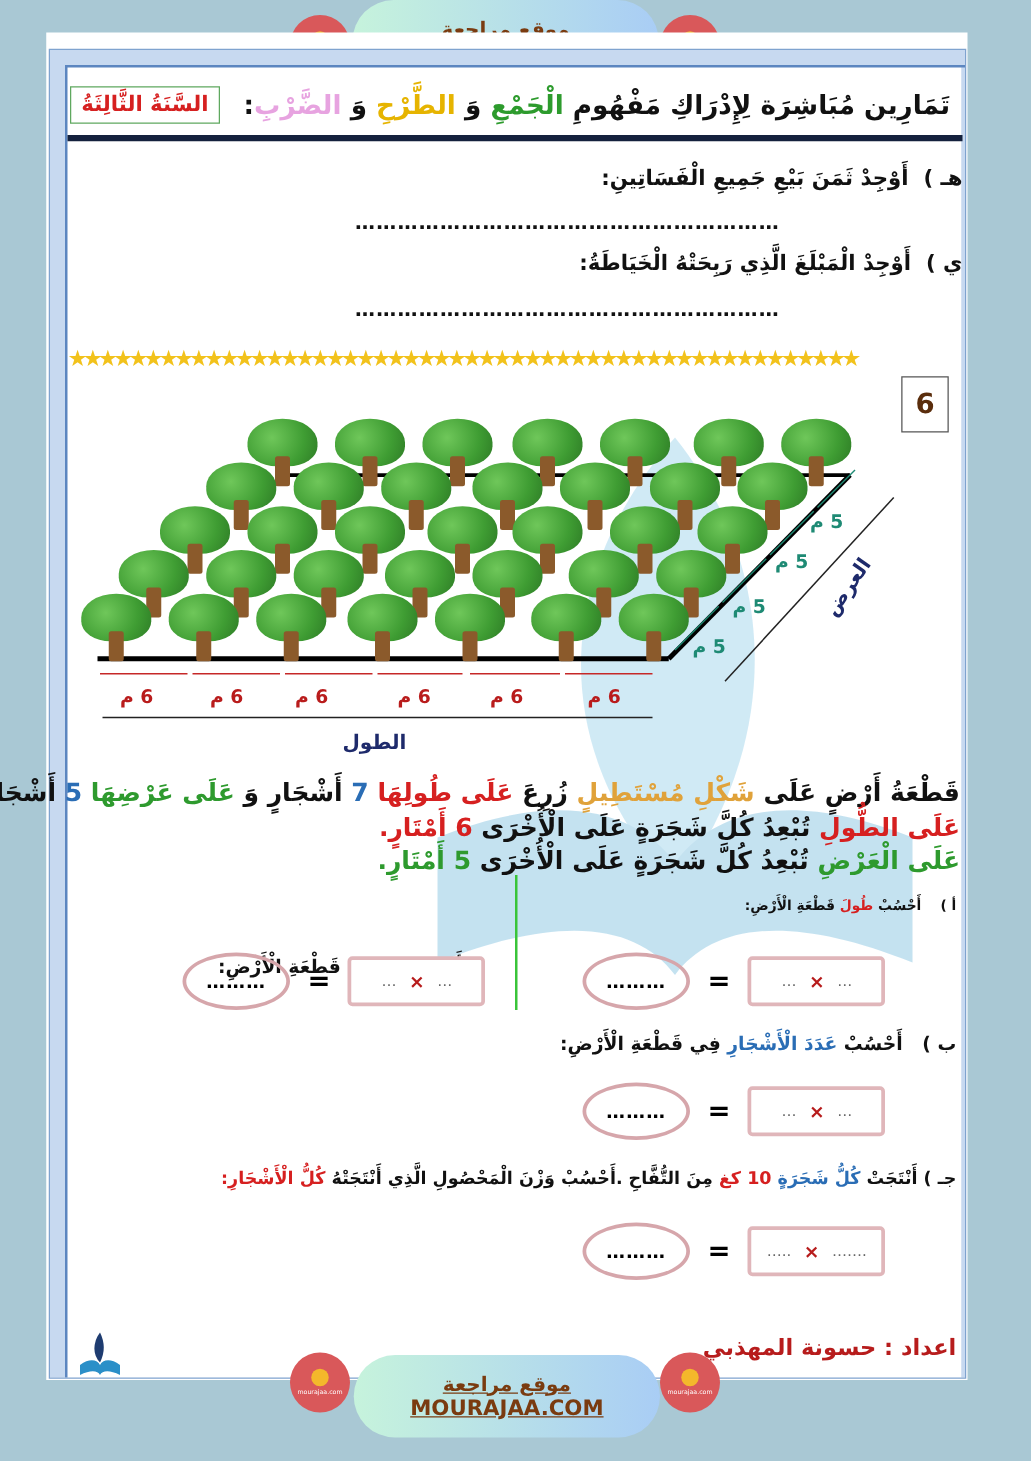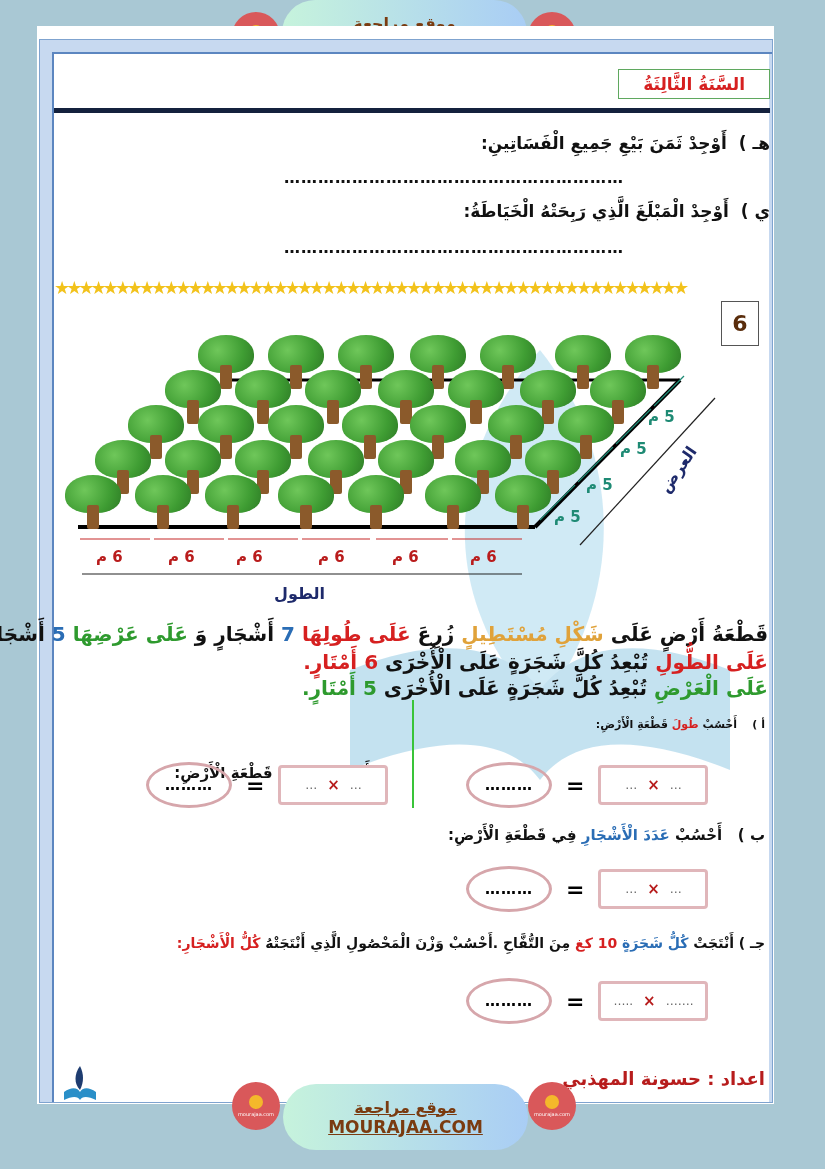--- a/index.html
+++ b/index.html
@@ -21,21 +21,21 @@
   .frame-inner {
     position: absolute; left: 52px; top: 52px; width: 720px; height: 1050px;
     border-left: 2px solid #5c86c0; border-top: 2px solid #5c86c0;
   }
   
   .hdr { position: absolute; left: 54px; top: 58px; width: 716px; height: 52px; display: flex; align-items: center; justify-content: space-between; direction: rtl; }
   .hdr-title { font-size: 21px; font-weight: bold; color: #111; padding-right: 10px; }
   .hdr-title .g { color: #2d9b2d; }
   .hdr-title .y { color: #e6b400; }
   .hdr-title .p { color: #e7a3e0; }
-  .grade-box { border: 1px solid #5fa85f; padding: 4px 24px; font-size: 17px; font-weight: bold; color: #d62020; margin-left: 2px; background: #fff; }
+  .grade-box { border: 1px solid #5fa85f; padding: 4px 8px; font-size: 17px; font-weight: bold; color: #d62020; margin-left: 2px; background: #fff; }
   .hdr-rule { position: absolute; left: 54px; top: 108px; width: 716px; height: 5px; background: #14213d; }
 
   .q { position: absolute; direction: rtl; font-size: 17px; font-weight: bold; color: #111; }
   .dots { position: absolute; font-size: 16px; font-weight: bold; letter-spacing: 1px; color: #111; }
 
   .stars { position: absolute; left: 54px; top: 278px; width: 716px; height: 20px; overflow: hidden; white-space: nowrap; color: #f2c21b; font-size: 18px; line-height: 20px; letter-spacing: -4px; }
   .ex-num { position: absolute; left: 721px; top: 301px; width: 38px; height: 45px; border: 1px solid #555; display: flex; align-items: center; justify-content: center; font-size: 22px; font-weight: bold; color: #5a2d0c; }
 
   .watermark { position: absolute; left: 330px; top: 330px; width: 420px; height: 460px; opacity: 0.35; }
 
@@ -82,20 +82,28 @@
 <div class="badge" style="left:528px;top:12px;">
   <div class="dot"></div>
   <div class="t">mourajaa.com</div>
 </div>
 
 <div class="page"></div>
 <div class="frame"></div>
 <div class="frame-inner"></div>
 
 <div class="hdr">
+  <div class="hdr-title">
+    <span>تَمَارِين مُبَاشِرَة لِإِدْرَاكِ مَفْهُومِ</span>
+    <span class="g">الْجَمْعِ</span>
+    <span>وَ</span>
+    <span class="y">الطَّرْحِ</span>
+    <span>وَ</span>
+    <span class="p">الضَّرْبِ</span><span>:</span>
+  </div>
   <div class="grade-box">السَّنَةُ الثَّالِثَةُ</div>
 </div>
 <div class="hdr-rule"></div>
 
 <div class="q" style="right:55px;top:133px;">
   <span>هـ )</span>&nbsp;
   <span>أَوْجِدْ ثَمَنَ بَيْعِ جَمِيعِ الْفَسَاتِينِ:</span>
 </div>
 <div class="dots" style="left:284px;top:168px;">……………………………………………………</div>
 <div class="q" style="right:55px;top:201px;margin-left:24px;">

